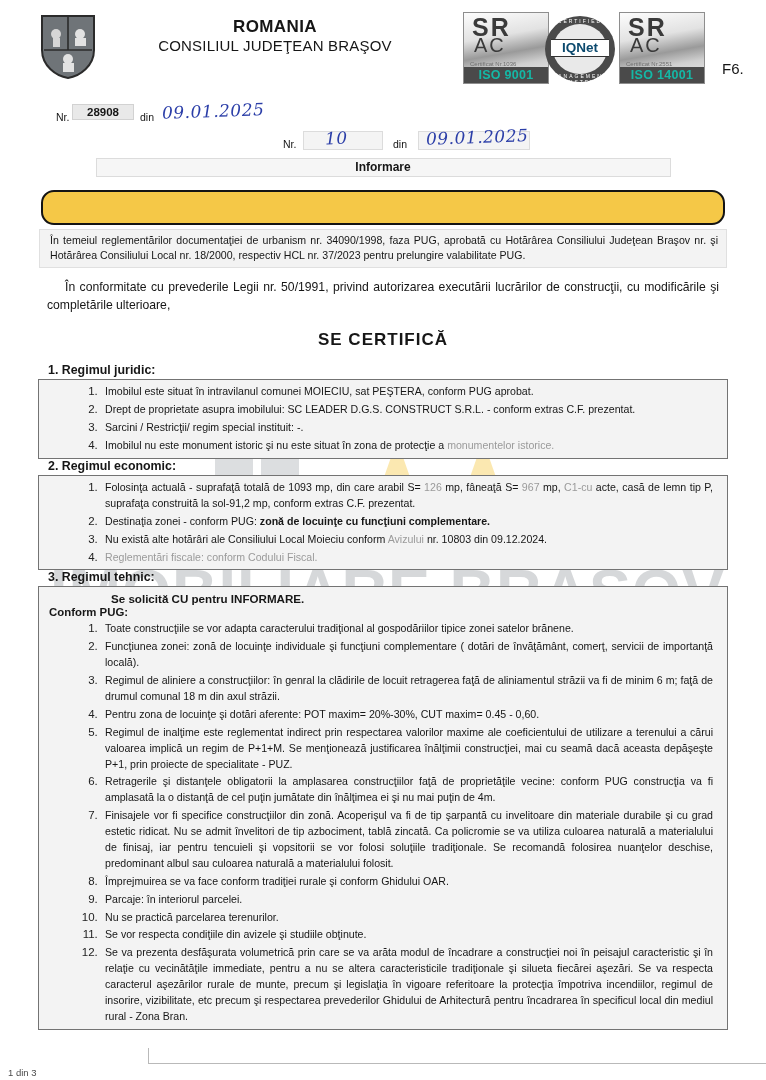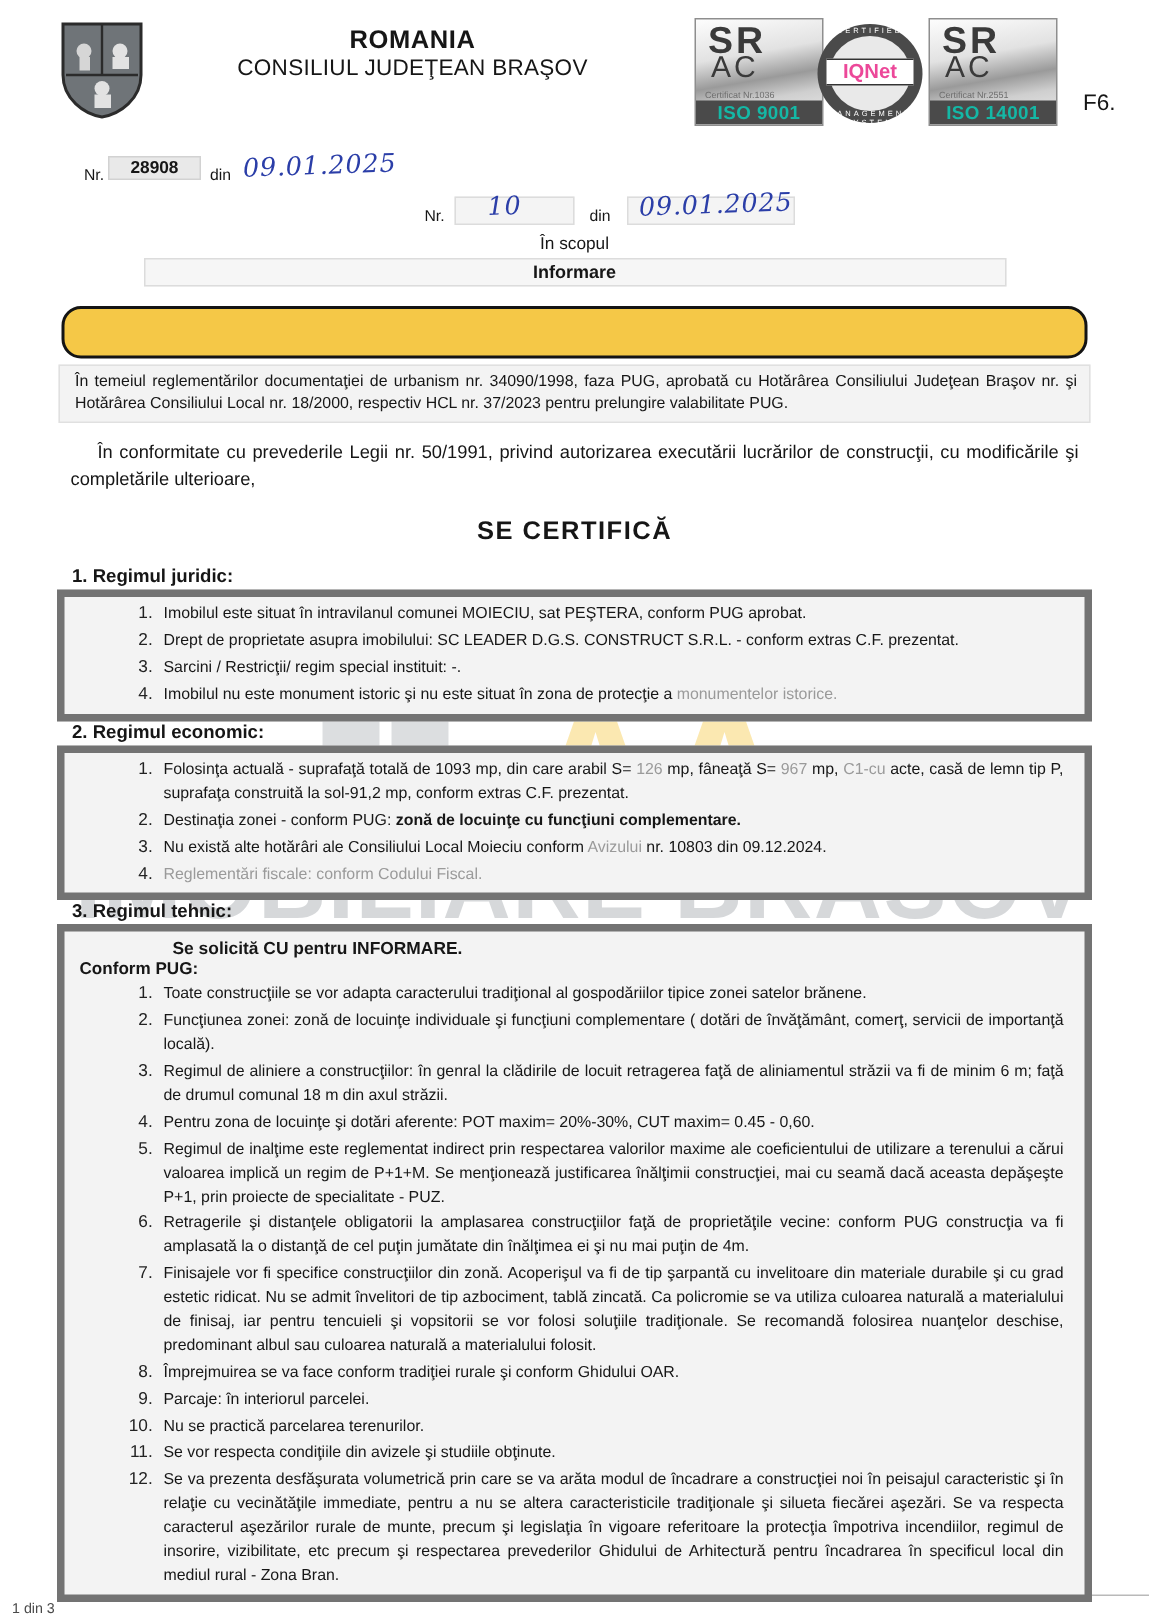--- a/index.html
+++ b/index.html
@@ -82,21 +82,21 @@
   .iqnet .ring{
     position:absolute;left:4px;top:0;width:70px;height:66px;border-radius:50%;
     background:#4a4a4a;
   }
   .iqnet .inner{
     position:absolute;left:12px;top:8px;width:54px;height:50px;border-radius:50%;
     background:#e9e9e9;
   }
   .iqnet .lbl{
     position:absolute;left:10px;top:23px;width:58px;text-align:center;
-    font-size:13.5px;font-weight:bold;color:#ec4899;background:#fff;
+    font-size:13.5px;font-weight:bold;color:#0c4a6e;background:#fff;
     border-top:1px solid #333;border-bottom:1px solid #333;line-height:16px;
   }
   .iqnet .arc-top,.iqnet .arc-bot{
     position:absolute;left:0;width:78px;text-align:center;color:#fff;
     font-size:5px;letter-spacing:2px;
   }
   .iqnet .arc-top{top:2px;}
   .iqnet .arc-bot{top:57px;}
 
   
@@ -169,21 +169,21 @@
     position:relative;z-index:2;text-align:center;font-size:17px;font-weight:bold;
     letter-spacing:1px;margin-top:16px;
   }
 
   
   .sections{position:relative;z-index:2;margin-top:13px;}
   .sec-h{
     font-size:12.4px;font-weight:bold;margin-left:48px;margin-bottom:2px;
   }
   .secbox{
-    width:690px;margin:0 auto;background:#f3f3f3;border:5px solid #737373;
+    width:690px;margin:0 auto;background:#f3f3f3;border:1px solid #737373;
     box-sizing:border-box;padding:3px 8px 3px 0;
   }
   ol.items{
     margin:0;padding:0 6px 0 62px;list-style:decimal;
     font-size:10.6px;line-height:1.5;
   }
   ol.items li{margin:0 0 1px 0;padding-left:4px;text-align:justify;}
   ol.items li::marker{font-size:11.5px;color:#222;}
   .lt{color:#9a9a9a;}
   .b{font-weight:bold;}
@@ -272,21 +272,20 @@
 
   <div class="titlenr">
     <span class="nr">Nr.</span>
     <span class="box1"></span>
     <span class="h1 hand">10</span>
     <span class="din">din</span>
     <span class="box2"></span>
     <span class="h2 hand">09.01.2025</span>
   </div>
 
-  <div class="inscopul">În scopul</div>
   <div class="scopbox">Informare</div>
 
   <div class="yellowbar"></div>
 
   <div class="infobox second">În temeiul reglementărilor documentaţiei de urbanism nr. 34090/1998, faza PUG, aprobată cu Hotărârea Consiliului Judeţean Braşov nr. şi Hotărârea Consiliului Local nr. 18/2000, respectiv HCL nr. 37/2023 pentru prelungire valabilitate PUG.</div>
 
   <div class="conform">În conformitate cu prevederile Legii nr. 50/1991, privind autorizarea executării lucrărilor de construcţii, cu modificările şi completările ulterioare,</div>
 
   <div class="secertifica">SE CERTIFICĂ</div>
 

